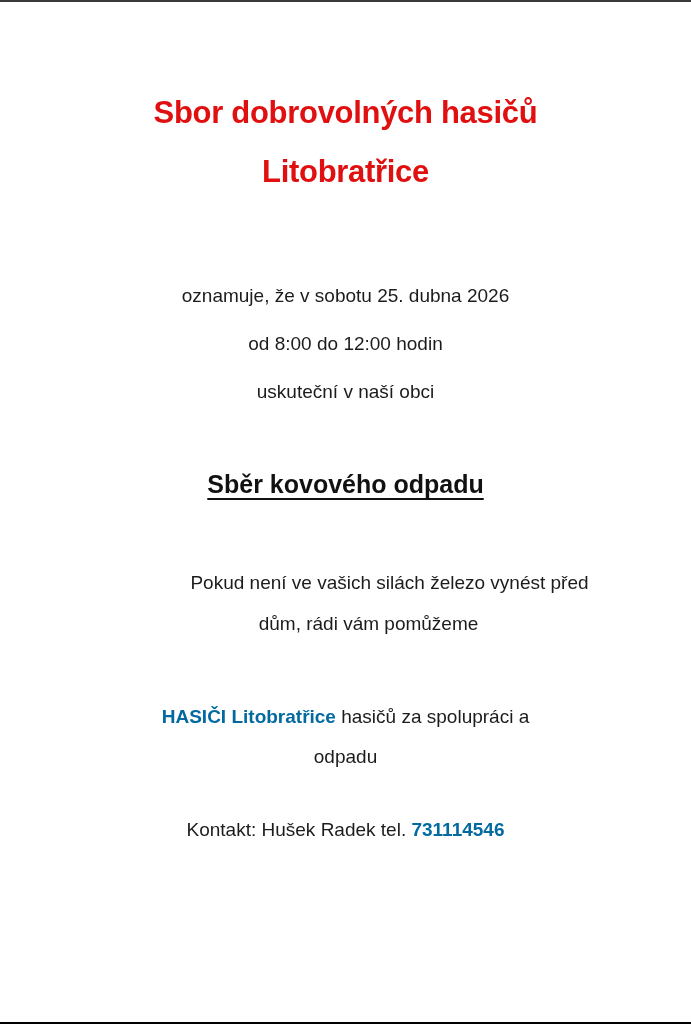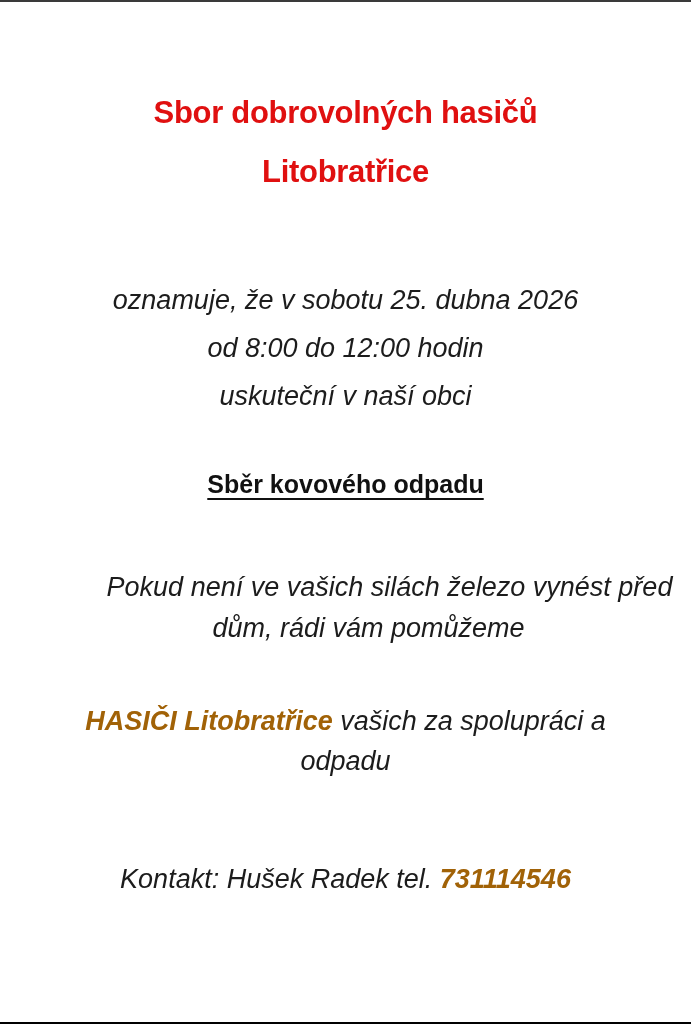--- a/index.html
+++ b/index.html
@@ -4,40 +4,40 @@
   <style>
     html, body { margin: 0; padding: 0; }
     body {
       width: 691px; height: 1024px; background: #ffffff; position: relative; overflow: hidden;
       font-family: "Liberation Sans", "DejaVu Sans", sans-serif; color: #1a1a1a;
     }
     .border-top { position: absolute; left: 0; top: 0; width: 691px; height: 2px; background: #3a3a3a; }
     .border-bottom { position: absolute; left: 0; bottom: 0; width: 691px; height: 2px; background: #000; }
     .line { position: absolute; left: 0; width: 691px; text-align: center; white-space: nowrap; }
     .title { color: #e01010; font-weight: bold; font-size: 31px; letter-spacing: -0.3px; }
-    .body { font-size: 27px; color: #1c1c1c; font-style: italic; }
+    .body { font-size: 19px; color: #1c1c1c; }
     .heading { font-weight: bold; font-size: 25px; color: #111; }
     .heading span { text-decoration: underline; text-decoration-thickness: 2px; text-underline-offset: 5px; }
-    b { font-weight: bold; color: #a16207; }
+    b { font-weight: bold; color: #0369a1; }
   </style>
 </head>
 <body>
 
 <div class="border-top"></div>
 
 <div class="line title" style="top:95px;">Sbor dobrovolných hasičů</div>
 <div class="line title" style="top:154px;">Litobratřice</div>
 
 <div class="line body" style="top:285px;">oznamuje, že v sobotu 25. dubna 2026</div>
 <div class="line body" style="top:333px;">od 8:00 do 12:00 hodin</div>
 <div class="line body" style="top:381px;">uskuteční v naší obci</div>
 
 <div class="line heading" style="top:470px;"><span>Sběr kovového odpadu</span></div>
 
 <div class="line body" style="top:572px;margin-left:44px;">Pokud není ve vašich silách železo vynést před</div>
 <div class="line body" style="top:613px;margin-left:23px;">dům, rádi vám pomůžeme</div>
 
-<div class="line body" style="top:706px;"><b>HASIČI Litobratřice</b><span> vašich za spolupráci a</span></div>
+<div class="line body" style="top:706px;"><b>HASIČI Litobratřice</b><span> hasičů za spolupráci a</span></div>
 <div class="line body" style="top:746px;">odpadu</div>
 
-<div class="line body" style="top:864px;"><span>Kontakt: Hušek Radek tel. </span><b>731114546</b></div>
+<div class="line body" style="top:819px;"><span>Kontakt: Hušek Radek tel. </span><b>731114546</b></div>
 
 <div class="border-bottom"></div>
 
 </body></html>

